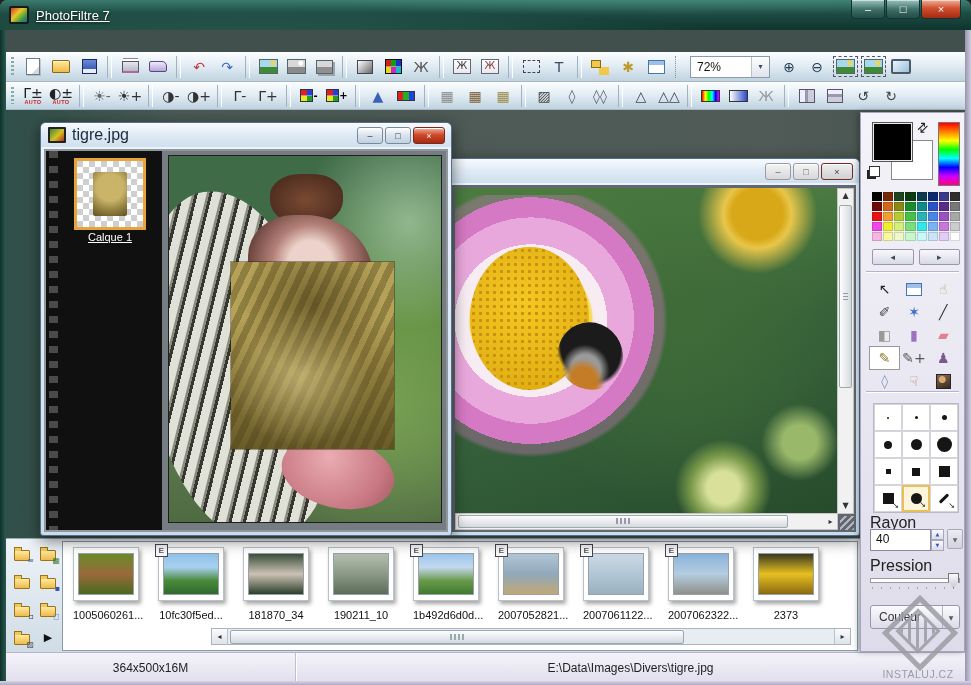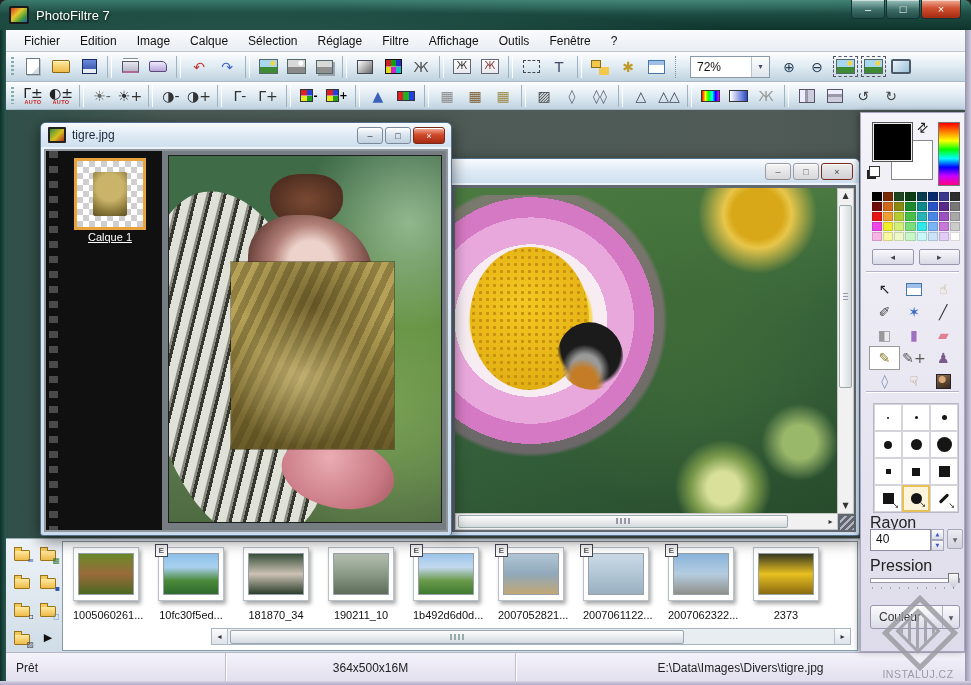--- a/index.html
+++ b/index.html
@@ -6,21 +6,21 @@
   #app{position:relative;width:971px;height:685px;overflow:hidden;border-radius:7px 7px 0 0;
        font-family:"Liberation Sans","DejaVu Sans",sans-serif;background:#41504c;}
   
   .titlebar{position:absolute;left:0;top:0;width:971px;height:30px;
     background:radial-gradient(ellipse at 25% 160%,rgba(140,220,190,.35),transparent 55%),
                radial-gradient(ellipse at 70% -60%,rgba(90,180,160,.4),transparent 50%),
                linear-gradient(180deg,#3b7a6d,#1d4c43 45%,#0e342d);
     display:flex;align-items:center;}
   .appicon{width:16px;height:14px;margin:0 7px 0 9px;border:2px solid #1a1a1a;border-radius:2px;
     background:linear-gradient(135deg,#d43a2a,#e8c82a 40%,#3a9a3a 75%,#2a5ac8);}
-  .title{color:#fff;font-size:13px;text-shadow:0 1px 3px rgba(0,0,0,.8);}
+  .title{color:#fff;font-size:13px;text-shadow:0 1px 3px rgba(0,0,0,.8);text-decoration:underline;}
   .winbtns{position:absolute;right:10px;top:0;display:flex;gap:1px;}
   .winbtns .wbtn{width:32px;height:18px;display:flex;align-items:center;justify-content:center;
     color:#fff;font-size:11px;border:1px solid #133;border-top:none;border-radius:0 0 4px 4px;
     background:linear-gradient(180deg,rgba(230,245,250,.55),rgba(110,150,150,.35) 50%,rgba(60,100,100,.3));
     box-shadow:inset 0 1px 0 rgba(255,255,255,.5);cursor:default;}
   .winbtns .wbtn[data-k=close]{width:38px;background:linear-gradient(180deg,#f0b09a,#d05030 45%,#a42a12);}
   .frame-left{position:absolute;left:0;top:30px;width:6px;bottom:0;background:linear-gradient(90deg,#0d2f29,#2b5a50);}
   .frame-right{position:absolute;right:0;top:30px;width:6px;bottom:0;background:linear-gradient(270deg,#cfccdf,#98users94ae);background:linear-gradient(270deg,#cfccdf,#9894ae);}
   .frame-bottom{position:absolute;left:0;bottom:0;height:4px;width:971px;background:linear-gradient(180deg,#d8d4e4,#aea9c2);}
   
@@ -93,21 +93,21 @@
   
   .workspace{position:absolute;left:6px;top:110px;width:959px;height:428px;
     background:linear-gradient(90deg,#2f4f48,#4b5a55 18%,#505b57 80%,#45524d);}
   
   .win{position:absolute;border:1px solid #51708e;border-radius:6px 6px 3px 3px;
     box-shadow:0 4px 16px rgba(0,0,0,.55);background:linear-gradient(180deg,#eef4fa,#ccdcec);}
   .wtitle{height:24px;display:flex;align-items:center;border-radius:5px 5px 0 0;
     background:linear-gradient(180deg,#f8fbfe,#dfeaf5 50%,#cfe0ee);position:relative;}
   .docicon{width:14px;height:12px;margin:0 6px 0 7px;border:2px solid #222;border-radius:1px;
     background:linear-gradient(135deg,#3a8a3a,#d8c020 55%,#b03020);}
-  .wtext{font-size:12px;color:#1a2a3a;}
+  .wtext{font-size:16px;color:#1a2a3a;}
   .wbtns{position:absolute;right:6px;top:4px;display:flex;gap:2px;}
   .wbtns .wbtn{width:24px;height:15px;display:flex;align-items:center;justify-content:center;font-size:9px;color:#234;
     border:1px solid #7a8a9a;border-radius:3px;background:linear-gradient(180deg,#fff,#d8e2ec 50%,#c2d2e2);
     box-shadow:inset 0 1px 0 #fff;}
   .wbtns .wbtn[data-k=close]{width:30px;background:linear-gradient(180deg,#f4b4a0,#d04a2a 45%,#a42a12);color:#fff;border-color:#7a2a1a;}
   .inactive .wbtn{background:linear-gradient(180deg,#f4f4f4,#d8d8dc);color:#555;border-color:#9a9aa2;}
   .inactive .wbtn[data-k=close]{background:linear-gradient(180deg,#eee,#cfcfd4);color:#444;}
   .wbody{position:absolute;left:3px;right:3px;top:26px;bottom:3px;background:#8f979d;}
   
   .tg{left:34px;top:12px;width:410px;height:412px;z-index:30;}
@@ -304,34 +304,20 @@
         </span>
         <span class="wbtn" data-k="max">
           <i style="font-style:normal">□</i>
         </span>
         <span class="wbtn" data-k="close">
           <i style="font-style:normal">×</i>
         </span>
       </div>
   </div>
 
-  <div class="menubar">
-
-  <span class="mi">Fichier</span>
-      <span class="mi">Edition</span>
-      <span class="mi">Image</span>
-      <span class="mi">Calque</span>
-      <span class="mi">Sélection</span>
-      <span class="mi">Réglage</span>
-      <span class="mi">Filtre</span>
-      <span class="mi">Affichage</span>
-      <span class="mi">Outils</span>
-      <span class="mi">Fenêtre</span>
-      <span class="mi">?</span>
-    </div>
 
   <div class="toolbar t1">
     <div class="ticons">
 
     <span class="tbi" data-kind="page" title="new-document-icon"></span>
         <span class="tbi" data-kind="folder" title="open-folder-icon"></span>
         <span class="tbi" data-kind="floppy" title="save-icon"></span>
         <span class="tbi" data-kind="sep"></span>
         <span class="tbi" data-kind="printer" title="print-icon"></span>
         <span class="tbi" data-kind="scanner" title="scan-icon"></span>
@@ -813,21 +799,20 @@
         </div>
       <div class="bscroll">
         <span class="sarr">◂</span>
         <span class="bthumb"></span>
         <span class="sarr r">▸</span>
       </div>
     </div>
   </div>
 
   <div class="status">
-    <span class="scell sc1">Prêt</span>
     <span class="scell sc2">364x500x16M</span>
     <span class="scell sc3">E:\Data\Images\Divers\tigre.jpg</span>
   </div>
 
   <div class="frame-left"></div>
   <div class="frame-right"></div>
   <div class="frame-bottom"></div>
 
   <div class="watermark">
     <span class="wm-sq1"></span>

